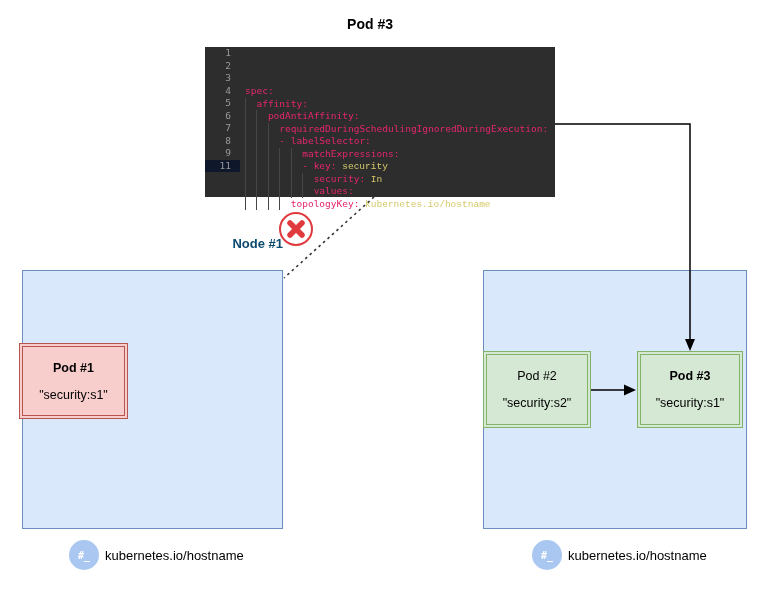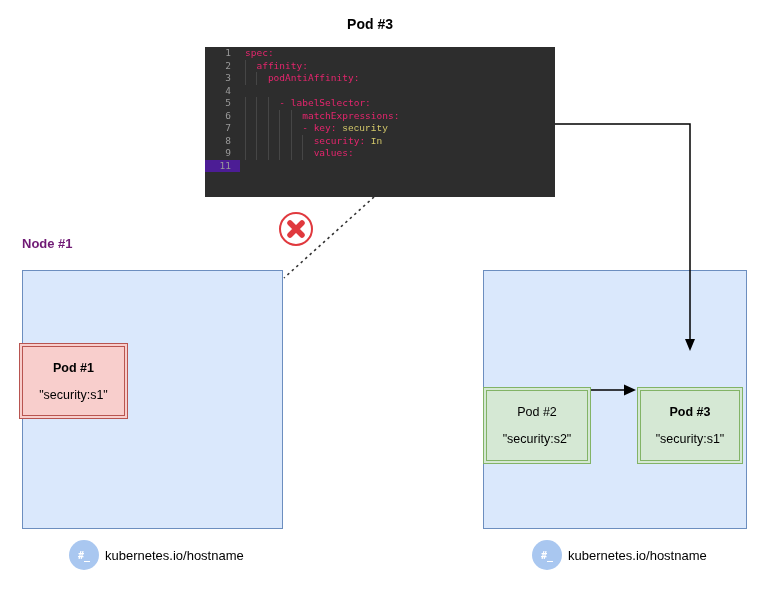--- a/index.html
+++ b/index.html
@@ -2,54 +2,54 @@
 <html><head>
 <meta charset="utf-8">
 <style>
   html,body{margin:0;padding:0;background:#ffffff;}
   .canvas{position:relative;width:765px;height:591px;background:#ffffff;
           font-family:"Liberation Sans",sans-serif;overflow:hidden;padding-left:13px;}
 
   
   .diagram-title{position:absolute;left:195px;top:16px;width:350px;text-align:center;
                  font-size:14px;font-weight:bold;color:#000;}
-  .node-title{position:absolute;top:236px;text-align:left;font-size:13px;font-weight:bold;color:#701a75;}
+  .node-title{position:absolute;top:236px;text-align:right;font-size:13px;font-weight:bold;color:#0c4a6e;}
   .node-title.n1{left:22px;width:261px;}
   .node-title.n2{left:483px;width:264px;}
 
   
   .code-block{position:absolute;left:205px;top:47px;width:350px;height:150px;
               background:#2d2d2d;font-family:"DejaVu Sans Mono",monospace;
               font-size:9.5px;line-height:12.5px;color:#ccc;}
   .cl{height:12.5px;white-space:pre;display:flex;}
   .g{display:inline-block;width:26px;padding-right:9px;flex:0 0 auto;
      text-align:right;color:#9a9a9a;}
-  .g.hl{background:#4c1d95;}
-  .cb{display:inline-block;padding-left:5px;white-space:pre;}
+  .g.hl{background:#0f172a;}
+  .cb{display:inline-block;padding-left:5px;white-space:pre;margin-top:38px;}
   .i{white-space:pre;display:inline-block;align-self:stretch;
      background:repeating-linear-gradient(to right,#464646 0px,#464646 1px,transparent 1px,transparent 11.44px);}
   .k{color:#e5256d;}
   .v{color:#d4c96a;font-family:Liberation Mono, monospace;}
 
   
   .node{position:absolute;top:270px;height:259px;background:#dae8fc;border:1px solid #6c8ebf;box-sizing:border-box;}
   .node.n1{left:22px;width:261px;}
   .node.n2{left:483px;width:264px;}
 
   
   .pod{position:absolute;box-sizing:border-box;display:flex;flex-direction:column;
        align-items:center;justify-content:center;gap:13px;font-size:12.5px;color:#000;z-index:3;}
   .pod .pname{font-weight:bold;}
   .pod .pname.normal{font-weight:normal;}
   .pod.red{left:19px;top:343px;width:109px;height:76px;background:#f8cecc;border:1px solid #b85450;
            box-shadow:inset 0 0 0 2px #f8cecc, inset 0 0 0 3px #b85450;}
   .pod.green2{left:483px;top:351px;width:108px;height:77px;}
   .pod.green3{left:637px;top:351px;width:106px;height:77px;}
   .pod.green2,.pod.green3{background:#d5e8d4;border:1px solid #82b366;
-           box-shadow:inset 0 0 0 2px #d5e8d4, inset 0 0 0 3px #82b366;margin-top:36px;}
+           box-shadow:inset 0 0 0 2px #d5e8d4, inset 0 0 0 3px #82b366;}
 
   
   .host-icon{position:absolute;top:540px;width:30px;height:30px;border-radius:50%;
              background:#a9c7f0;color:#fff;display:flex;align-items:center;justify-content:center;
              font-family:"DejaVu Sans Mono",monospace;font-size:10px;font-weight:bold;}
   .host-icon.h1{left:69px;} .host-icon.h2{left:532px;}
   .host-label{position:absolute;top:548px;font-size:13px;color:#000;}
   .host-label.h1{left:105px;} .host-label.h2{left:568px;}
 
   svg.overlay{position:absolute;left:0;top:0;width:765px;height:591px;pointer-events:none;z-index:5;}
@@ -59,27 +59,27 @@
 
 <div class="canvas">
 
   <div class="diagram-title">Pod #3</div>
 
   <div class="code-block">
     <div>
         <div class="cl"><span class="g">1</span><span class="cb"><span class="k">spec:</span></span></div>
         <div class="cl"><span class="g">2</span><span class="cb"><span class="i">  </span><span class="k">affinity:</span></span></div>
         <div class="cl"><span class="g">3</span><span class="cb"><span class="i">    </span><span class="k">podAntiAffinity:</span></span></div>
-        <div class="cl"><span class="g">4</span></div>
+        <div class="cl"><span class="g">4</span><span class="cb"><span class="i">      </span><span class="k">requiredDuringSchedulingIgnoredDuringExecution:</span></span></div>
         <div class="cl"><span class="g">5</span><span class="cb"><span class="i">      </span><span class="k">- labelSelector:</span></span></div>
         <div class="cl"><span class="g">6</span><span class="cb"><span class="i">          </span><span class="k">matchExpressions:</span></span></div>
         <div class="cl"><span class="g">7</span><span class="cb"><span class="i">          </span><span class="k">- key:</span><span class="v"> security</span></span></div>
         <div class="cl"><span class="g">8</span><span class="cb"><span class="i">            </span><span class="k">security:</span><span class="v"> In</span></span></div>
         <div class="cl"><span class="g">9</span><span class="cb"><span class="i">            </span><span class="k">values:</span></span></div>
-        <div class="cl"><span class="g hl">11</span></div>
+        <div class="cl"><span class="g hl">11</span><span class="cb"><span class="i">        </span><span class="k">topologyKey:</span><span class="v"> kubernetes.io/hostname</span></span></div>
       </div>
   </div>
 
   <div class="node-title n1">Node #1</div>
   <div class="node n1"></div>
   <div class="pod red">
     <span class="pname">Pod #1</span>
     <span class="plabel">"security:s1"</span>
   </div>
 

